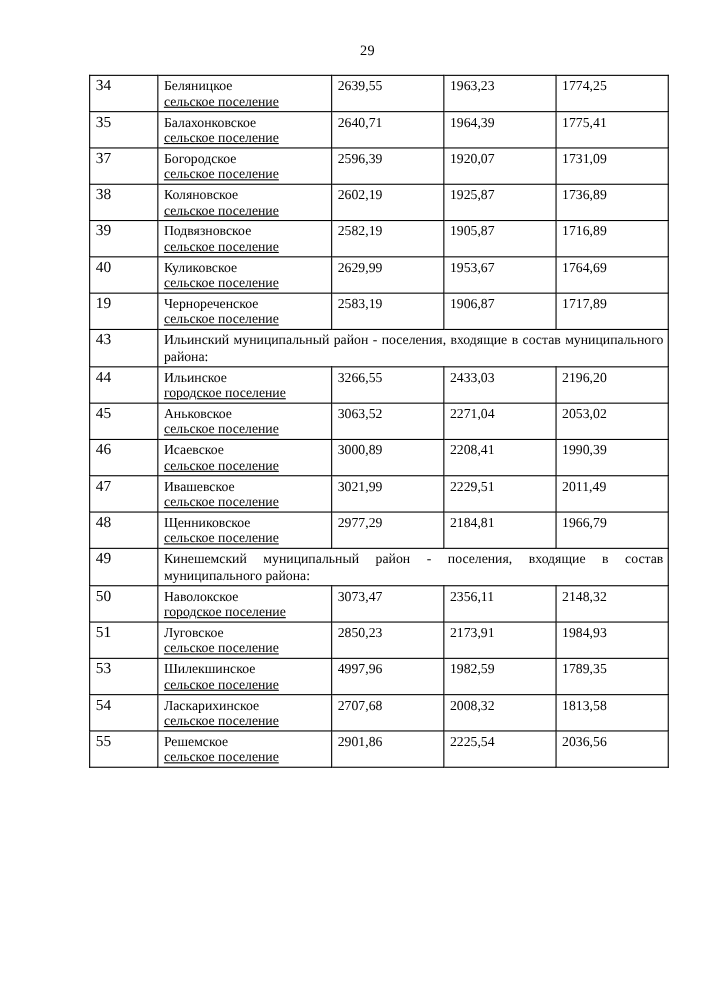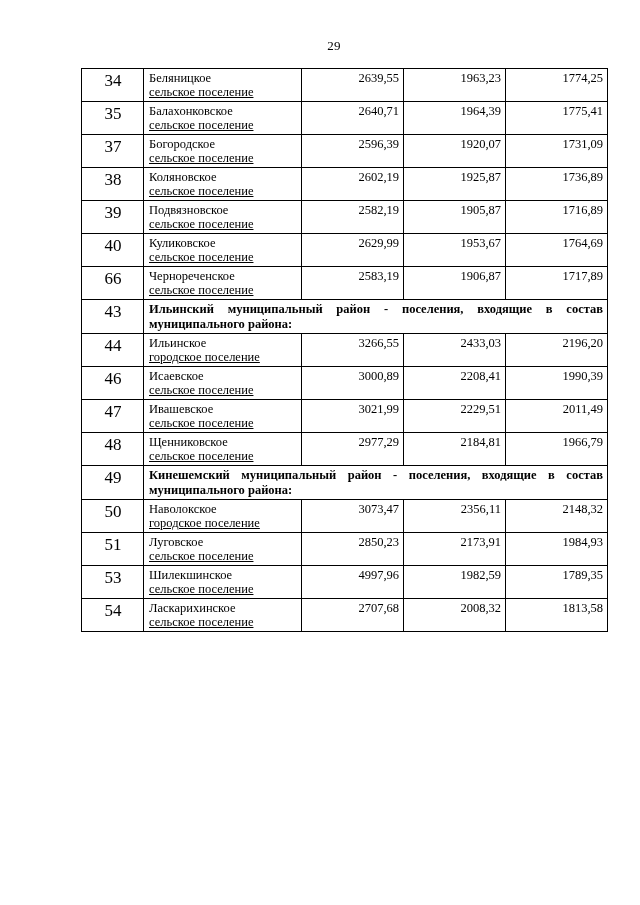--- a/index.html
+++ b/index.html
@@ -53,41 +53,40 @@
     vertical-align: middle;
     padding: 0;
   }
   td.col-name {
     width: 148px;
     text-align: left;
     margin-left: 20px;
   }
   td.col-val {
     width: 92px;
-    text-align: right;
+    text-align: left;
     vertical-align: top;
     padding-top: 2px;
   }
   td.col-span {
     text-align: left;
     padding: 2px 6px 3px 6px;
   }
   .name-l1 { display: block; }
   .name-l2 { display: block; text-decoration: underline; }
   .num-inner {
     display: block;
-    text-align: center;
-    font-size: 17px;
+    text-align: left;
+    font-size: 14px;
   }
   .span-text {
     display: block;
     text-align: justify;
     text-justify: inter-word;
     line-height: 1.16;
-    font-weight: bold;
   }
   .val-text { display: block; }
 </style>
 </head>
 <body>
 
 <div class="page">
 
   <div class="page-number">29</div>
 
@@ -197,21 +196,21 @@
             </td>
             <td class="col-val">
               <span class="val-text">1953,67</span>
             </td>
             <td class="col-val">
               <span class="val-text">1764,69</span>
             </td>
           </tr>
           <tr>
             <td class="col-num">
-              <span class="num-inner">66</span>
+              <span class="num-inner">19</span>
             </td>
             <td class="col-name">
               <span class="name-l1">Чернореченское</span>
               <span class="name-l2">сельское поселение</span>
             </td>
             <td class="col-val">
               <span class="val-text">2583,19</span>
             </td>
             <td class="col-val">
               <span class="val-text">1906,87</span>
@@ -241,20 +240,38 @@
             </td>
             <td class="col-val">
               <span class="val-text">2433,03</span>
             </td>
             <td class="col-val">
               <span class="val-text">2196,20</span>
             </td>
           </tr>
           <tr>
             <td class="col-num">
+              <span class="num-inner">45</span>
+            </td>
+            <td class="col-name">
+              <span class="name-l1">Аньковское</span>
+              <span class="name-l2">сельское поселение</span>
+            </td>
+            <td class="col-val">
+              <span class="val-text">3063,52</span>
+            </td>
+            <td class="col-val">
+              <span class="val-text">2271,04</span>
+            </td>
+            <td class="col-val">
+              <span class="val-text">2053,02</span>
+            </td>
+          </tr>
+          <tr>
+            <td class="col-num">
               <span class="num-inner">46</span>
             </td>
             <td class="col-name">
               <span class="name-l1">Исаевское</span>
               <span class="name-l2">сельское поселение</span>
             </td>
             <td class="col-val">
               <span class="val-text">3000,89</span>
             </td>
             <td class="col-val">
@@ -371,19 +388,37 @@
               <span class="name-l2">сельское поселение</span>
             </td>
             <td class="col-val">
               <span class="val-text">2707,68</span>
             </td>
             <td class="col-val">
               <span class="val-text">2008,32</span>
             </td>
             <td class="col-val">
               <span class="val-text">1813,58</span>
+            </td>
+          </tr>
+          <tr>
+            <td class="col-num">
+              <span class="num-inner">55</span>
+            </td>
+            <td class="col-name">
+              <span class="name-l1">Решемское</span>
+              <span class="name-l2">сельское поселение</span>
+            </td>
+            <td class="col-val">
+              <span class="val-text">2901,86</span>
+            </td>
+            <td class="col-val">
+              <span class="val-text">2225,54</span>
+            </td>
+            <td class="col-val">
+              <span class="val-text">2036,56</span>
             </td>
           </tr>
         </tbody>
     </table>
   </div>
 
 </div>
 
 </body></html>

